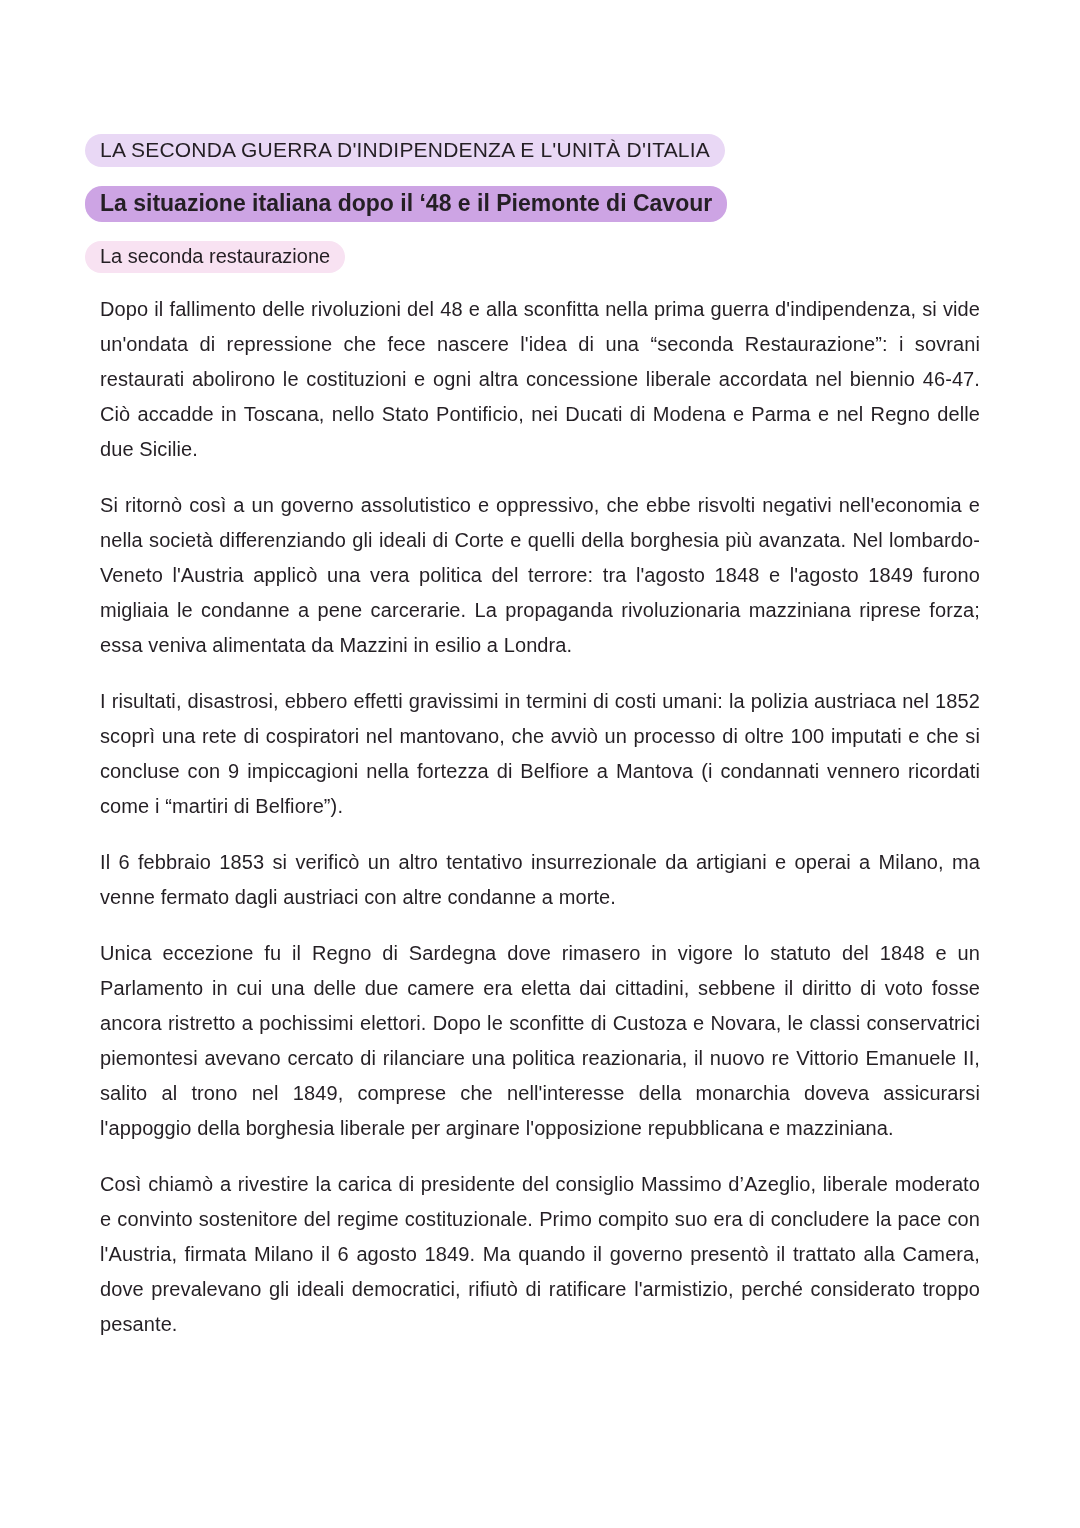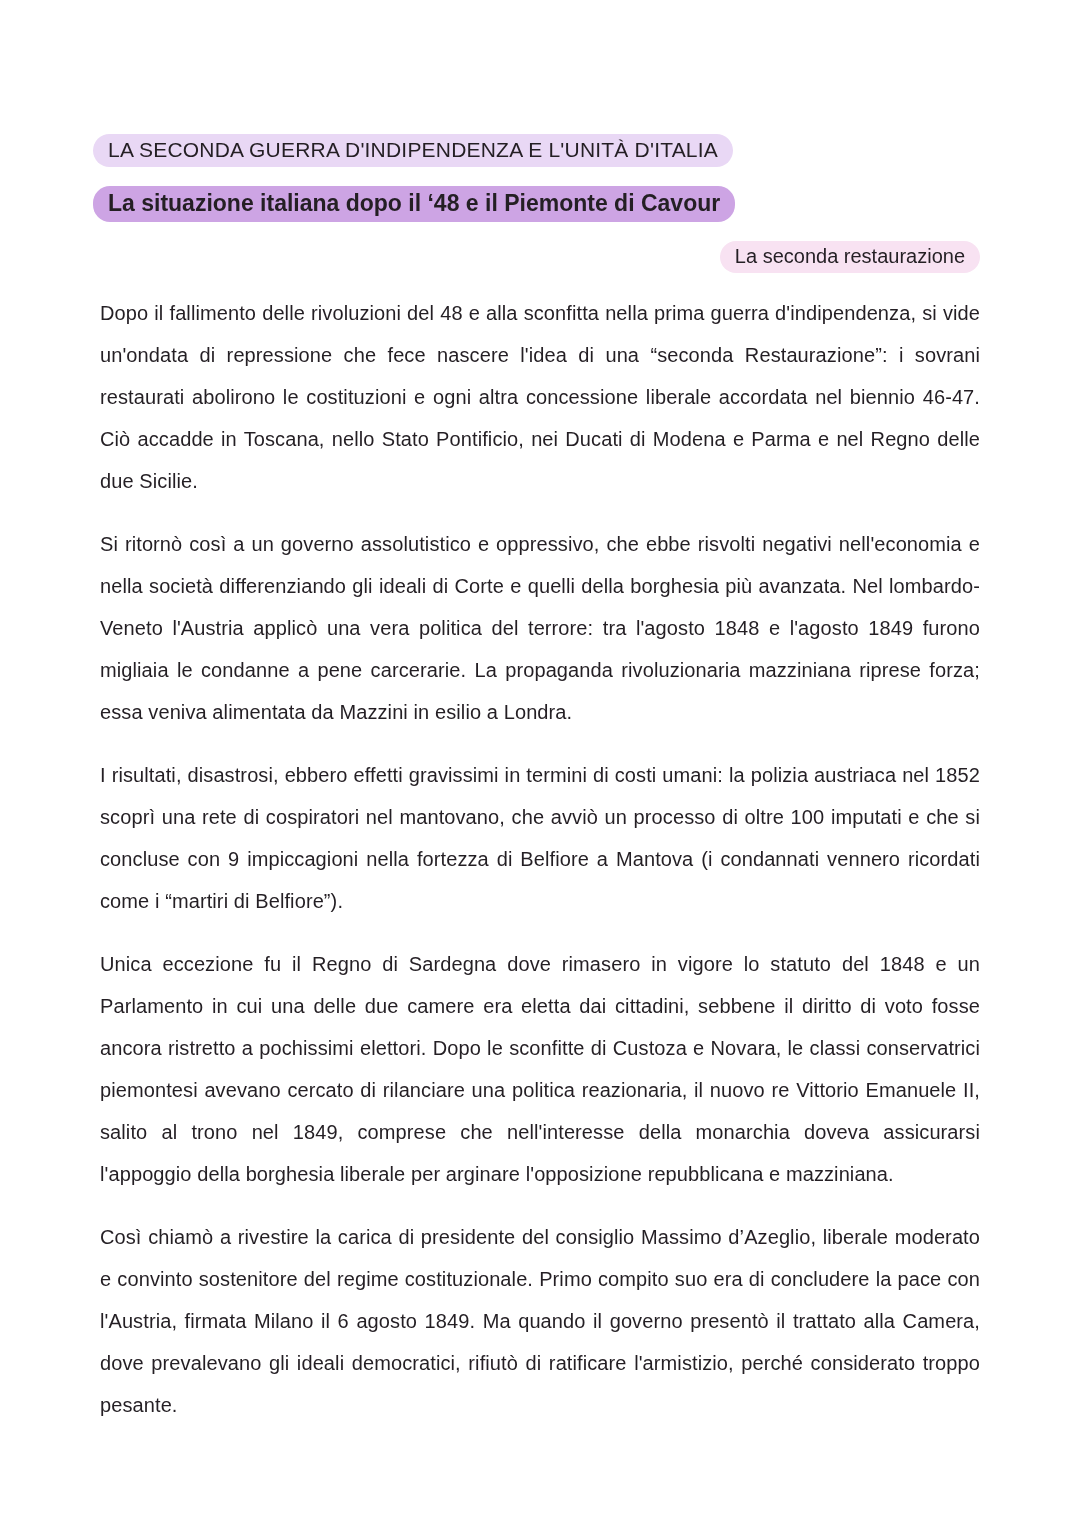--- a/index.html
+++ b/index.html
@@ -21,45 +21,44 @@
     padding: 134px 100px 40px 100px;
     background: #ffffff;
   }
   .hl {
     display: inline-block;
     padding: 4px 15px 5px 15px;
     margin-left: -15px;
     border-radius: 17px;
   }
   .heading-row {
-    margin: 0 0 19px 8px;
+    margin: 0 0 19px 0;
   }
   .main-title .hl {
     font-size: 21px;
     font-weight: 400;
     letter-spacing: 0.2px;
   }
   .chapter-title .hl {
     font-size: 23px;
     font-weight: 700;
   }
   .section-heading .hl {
     font-size: 20px;
     font-weight: 400;
   }
   p.body-par {
     font-size: 20px;
-    line-height: 42px;
+    line-height: 35px;
     text-align: justify;
     margin: 0 0 21px 0;
     letter-spacing: 0.1px;
   }
   .section-heading {
     margin: 2px 0 19px 0;
-    text-align: right;
   }
 </style>
 </head>
 <body>
 
 <div class="page">
 
   <div class="heading-row main-title">
     <span class="hl" style="background-color: rgb(233, 216, 245);">LA SECONDA GUERRA D'INDIPENDENZA E L'UNITÀ D'ITALIA</span>
   </div>
@@ -68,20 +67,21 @@
     <span class="hl" style="background-color: rgb(205, 164, 228);">La situazione italiana dopo il ‘48 e il Piemonte di Cavour</span>
   </div>
 
   <div class="section">
     <div class="heading-row section-heading">
       <span class="hl" style="background-color: rgb(248, 226, 242);">La seconda restaurazione</span>
     </div>
     <p class="body-par">Dopo il fallimento delle rivoluzioni del 48 e alla sconfitta nella prima guerra d'indipendenza, si vide un'ondata di repressione che fece nascere l'idea di una “seconda Restaurazione”: i sovrani restaurati abolirono le costituzioni e ogni altra concessione liberale accordata nel biennio 46-47. Ciò accadde in Toscana, nello Stato Pontificio, nei Ducati di Modena e Parma e nel Regno delle due Sicilie.</p>
     <p class="body-par">Si ritornò così a un governo assolutistico e oppressivo, che ebbe risvolti negativi nell'economia e nella società differenziando gli ideali di Corte e quelli della borghesia più avanzata. Nel lombardo-Veneto l'Austria applicò una vera politica del terrore: tra l'agosto 1848 e l'agosto 1849 furono migliaia le condanne a pene carcerarie. La propaganda rivoluzionaria mazziniana riprese forza; essa veniva alimentata da Mazzini in esilio a Londra.</p>
     <p class="body-par">I risultati, disastrosi, ebbero effetti gravissimi in termini di costi umani: la polizia austriaca nel 1852 scoprì una rete di cospiratori nel mantovano, che avviò un processo di oltre 100 imputati e che si concluse con 9 impiccagioni nella fortezza di Belfiore a Mantova (i condannati vennero ricordati come i “martiri di Belfiore”).</p>
+    <p class="body-par">Il 6 febbraio 1853 si verificò un altro tentativo insurrezionale da artigiani e operai a Milano, ma venne fermato dagli austriaci con altre condanne a morte.</p>
   </div>
 
   <div class="section">
     <p class="body-par">Unica eccezione fu il Regno di Sardegna dove rimasero in vigore lo statuto del 1848 e un Parlamento in cui una delle due camere era eletta dai cittadini, sebbene il diritto di voto fosse ancora ristretto a pochissimi elettori. Dopo le sconfitte di Custoza e Novara, le classi conservatrici piemontesi avevano cercato di rilanciare una politica reazionaria, il nuovo re Vittorio Emanuele II, salito al trono nel 1849, comprese che nell'interesse della monarchia doveva assicurarsi l'appoggio della borghesia liberale per arginare l'opposizione repubblicana e mazziniana.</p>
     <p class="body-par">Così chiamò a rivestire la carica di presidente del consiglio Massimo d’Azeglio, liberale moderato e convinto sostenitore del regime costituzionale. Primo compito suo era di concludere la pace con l'Austria, firmata Milano il 6 agosto 1849. Ma quando il governo presentò il trattato alla Camera, dove prevalevano gli ideali democratici, rifiutò di ratificare l'armistizio, perché considerato troppo pesante.</p>
   </div>
 
 </div>
 
 </body></html>

